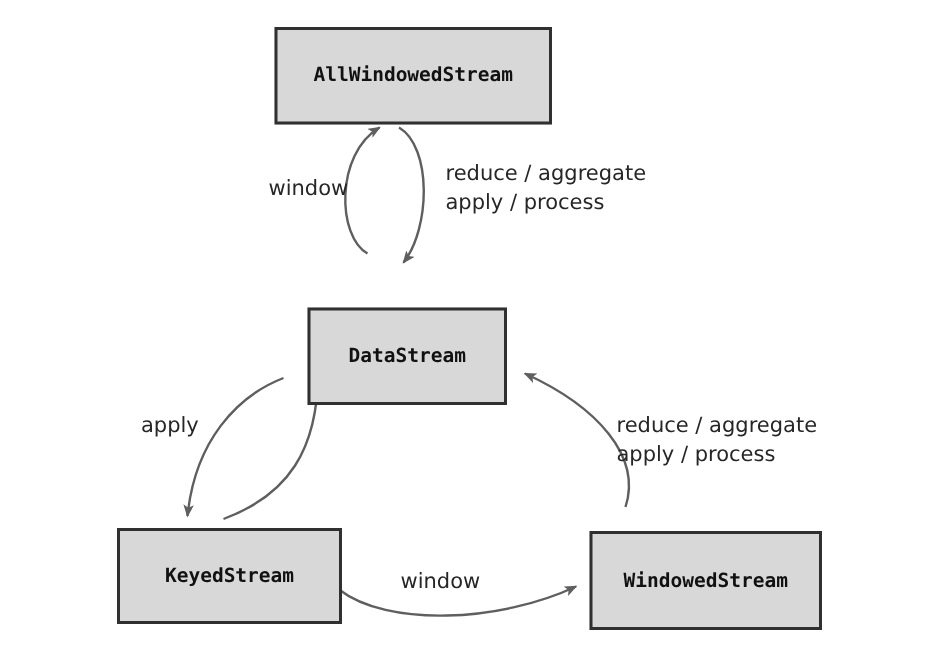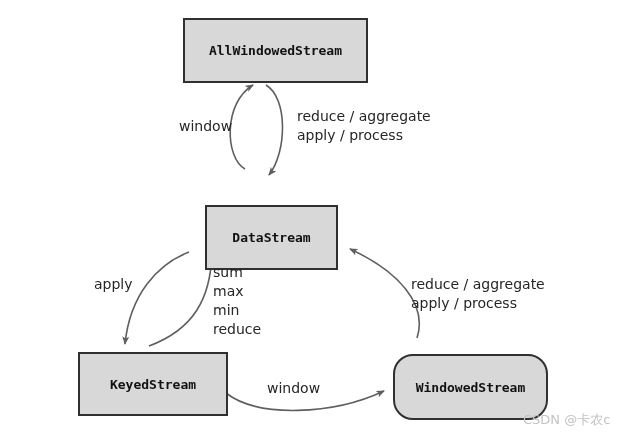--- a/index.html
+++ b/index.html
@@ -96,42 +96,35 @@
   </div>
 
   <div class="node" style="left:205px; top:177px; width:133px; height:65px;margin-top:28px;">
     <span class="node-label">DataStream</span>
   </div>
 
   <div class="node" style="left:78px; top:352px; width:150px; height:64px;">
     <span class="node-label">KeyedStream</span>
   </div>
 
-  <div class="node" style="left:393px; top:354px; width:155px; height:66px;border-radius:20px;">
+  <div class="node" style="left:393px; top:354px; width:155px; height:66px;">
     <span class="node-label">WindowedStream</span>
   </div>
 
   <div class="edge-label" style="left:179px; top:117px;">window</div>
 
   <div class="edge-label" style="left:297px; top:107px;">
     <div>reduce / aggregate</div>
     <div>apply / process</div>
   </div>
 
   <div class="edge-label" style="left:94px; top:275px;">apply</div>
 
-  <div class="edge-label" style="left:213px; top:263px;">
-    <div>sum</div>
-    <div>max</div>
-    <div>min</div>
-    <div>reduce</div>
-  </div>
 
   <div class="edge-label" style="left:267px; top:379px;">window</div>
 
   <div class="edge-label" style="left:411px; top:275px;">
     <div>reduce / aggregate</div>
     <div>apply / process</div>
   </div>
 
-  <div class="watermark">CSDN @卡农c</div>
 
 </div>
 
 </body></html>

